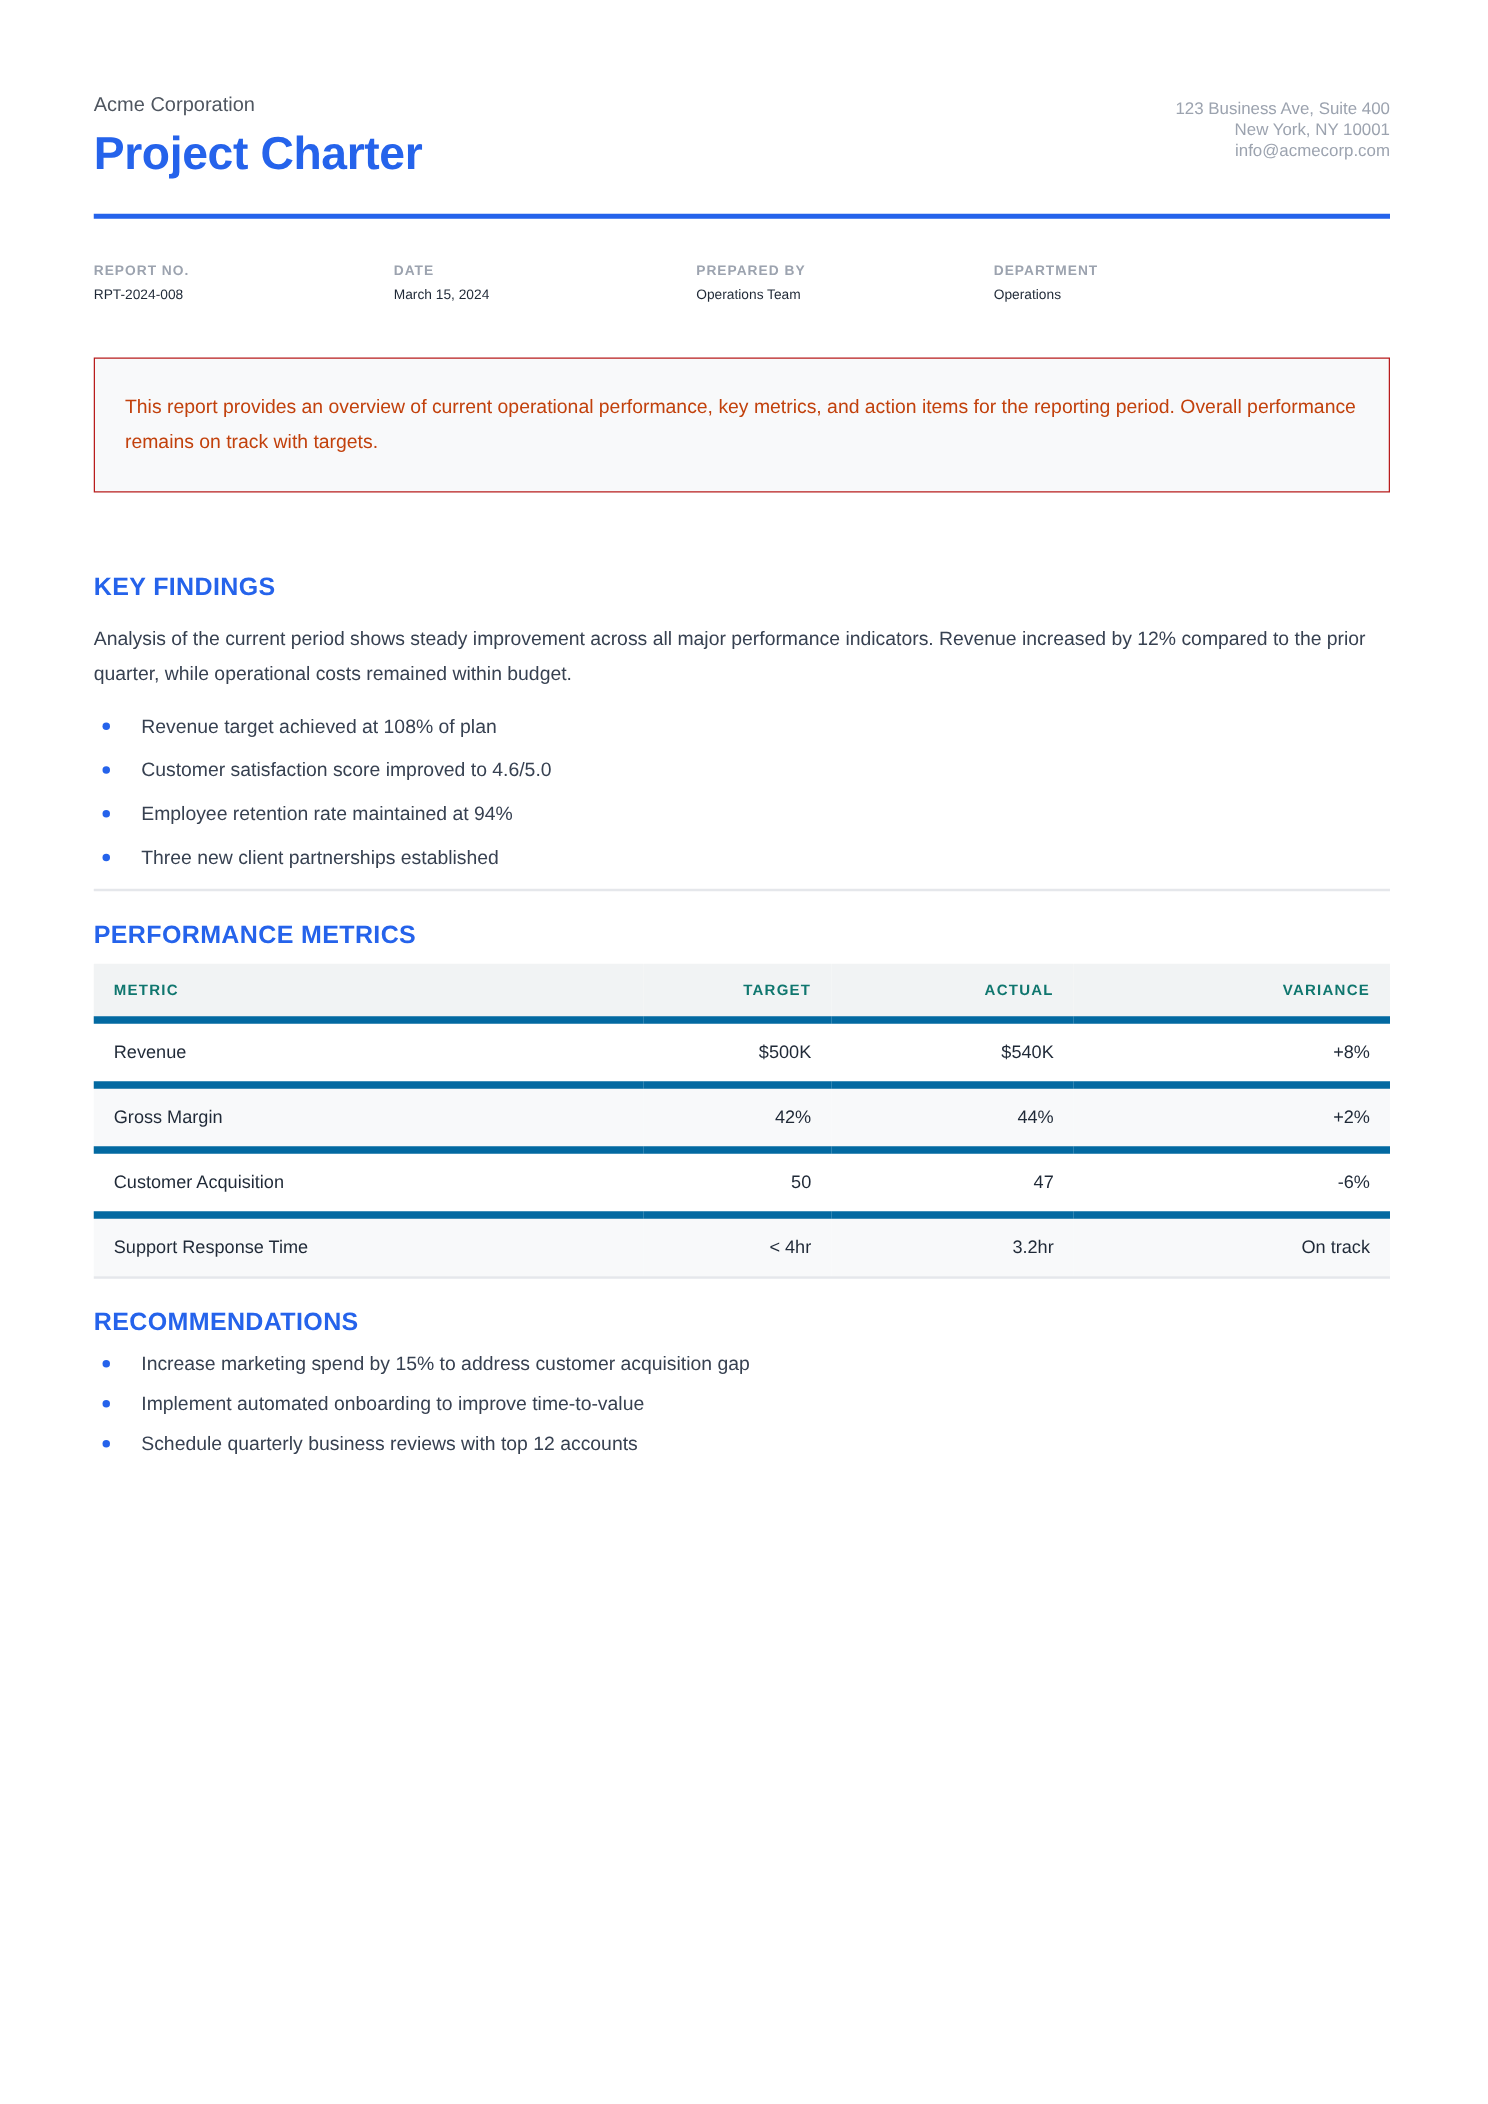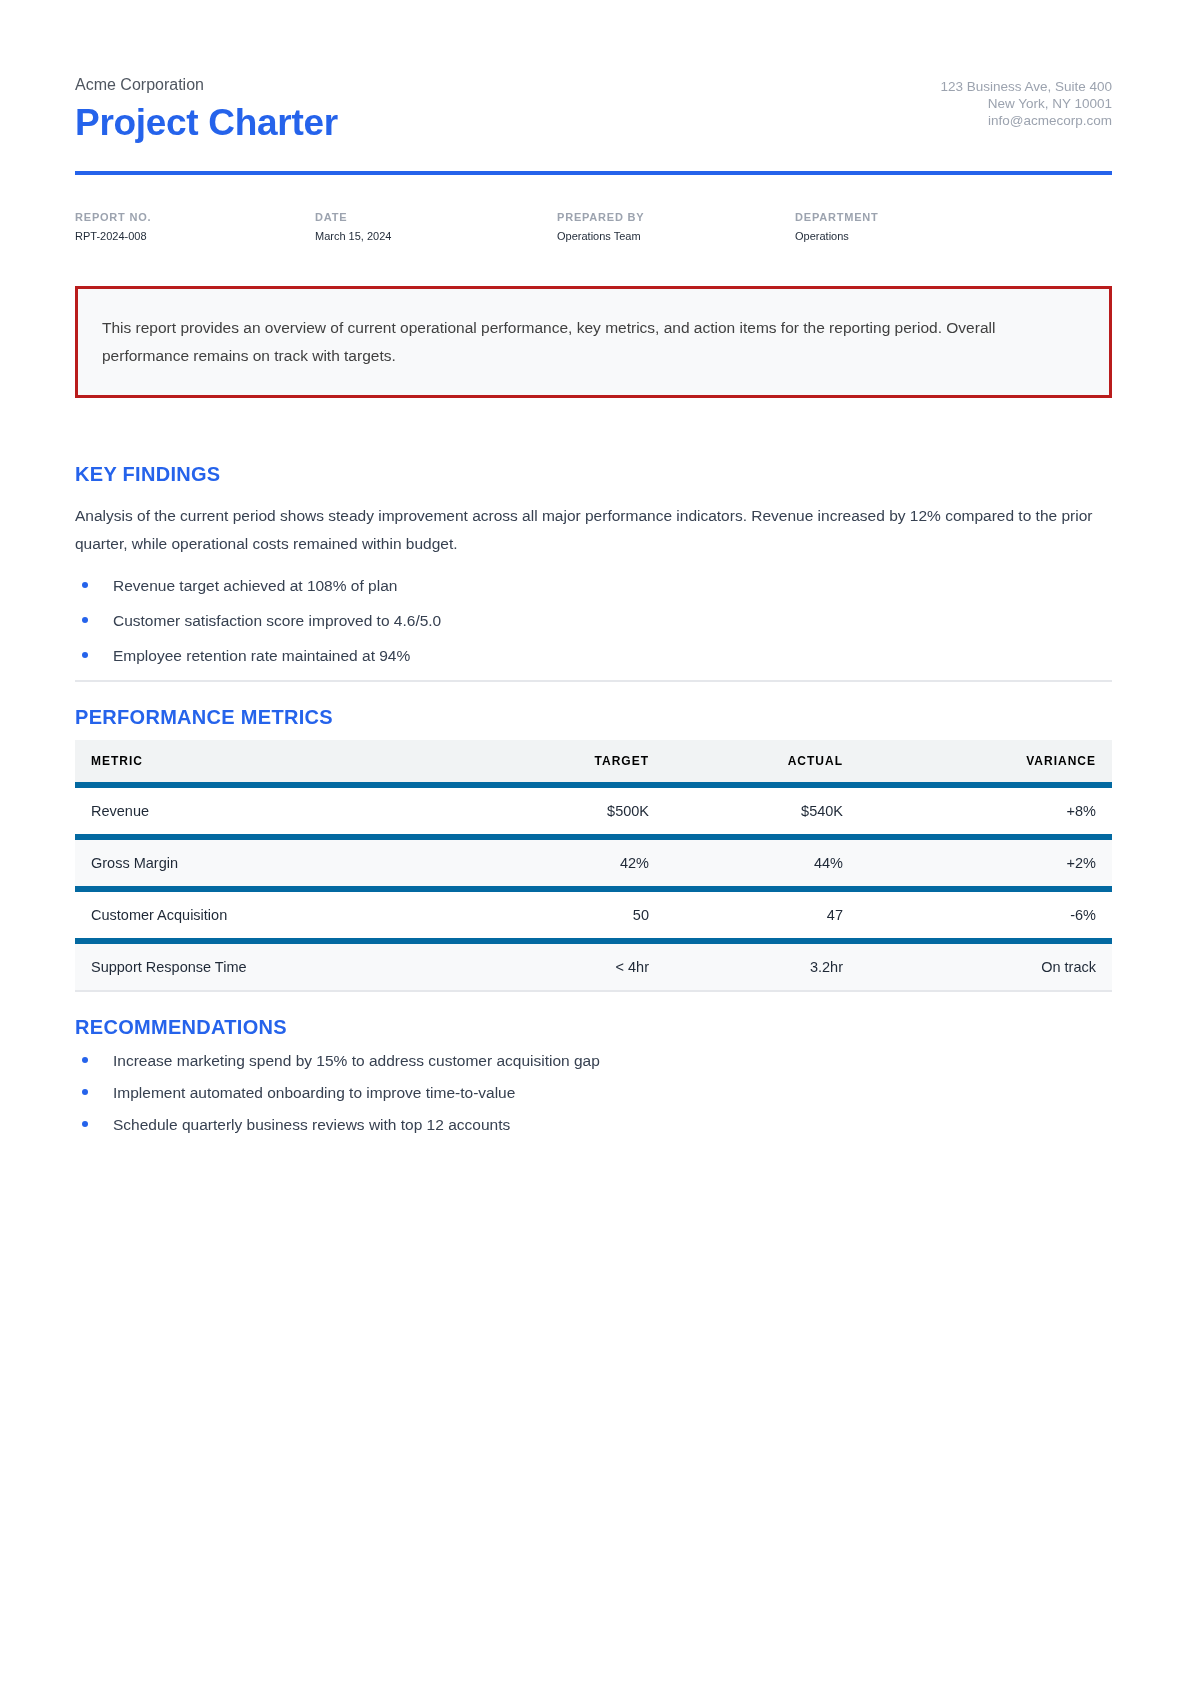--- a/index.html
+++ b/index.html
@@ -19,22 +19,22 @@
   .address{font-size:13.5px;color:#9ca3af;line-height:17px;text-align:right;padding-top:2px;}
   .blue-rule{height:4px;background:#2563eb;margin-top:26px;}
 
   
   .meta-grid{display:grid;grid-template-columns:240px 242px 238px 1fr;margin-top:36px;}
   .meta-label{font-size:11px;font-weight:bold;color:#9ca3af;letter-spacing:0.8px;}
   .meta-value{font-size:11px;color:#1f2937;margin-top:7px;}
 
   
   .summary-box{
-    margin-top:44px;background:#f8f9fa;border:3px solid #b91c1c;
-    padding:25px 24px;font-size:15.5px;line-height:28px;color:#404040;
+    margin-top:44px;background:#f8f9fa;border:1px solid #b91c1c;
+    padding:25px 24px;font-size:15.5px;line-height:28px;color:#c2410c;
   }
 
   
   .section-heading{font-size:20px;font-weight:bold;color:#2563eb;letter-spacing:0.3px;line-height:24px;}
   .mt-keyfindings{margin-top:64px;}
   .mt-section{margin-top:23px;}
   .section-para{margin-top:16px;font-size:15.5px;line-height:28px;color:#374151;}
   ul.bullets{list-style:none;margin:17px 0 0 0;padding:0;}
   ul.bullets.tight{margin-top:11px;}
   ul.bullets li{position:relative;padding-left:38px;font-size:15.5px;line-height:21px;margin-bottom:14px;color:#374151;}
@@ -42,21 +42,21 @@
   ul.bullets .dot{position:absolute;left:7px;top:7px;width:6px;height:6px;border-radius:50%;background:#2563eb;}
   hr.divider{border:none;border-top:2px solid #e5e7eb;margin:0;}
   .mt-div1{margin-top:82px;}
   .mt-div2{margin-top:102px;}
 
   
   table.metrics{width:100%;border-collapse:collapse;margin-top:11px;}
   table.metrics col.c1{width:440px;} table.metrics col.c2{width:150px;}
   table.metrics col.c3{width:194px;} table.metrics col.c4{width:253px;}
   table.metrics th{
-    background:#f1f3f4;font-size:12px;font-weight:bold;color:#000000;
+    background:#f1f3f4;font-size:12px;font-weight:bold;color:#0f766e;
     letter-spacing:1px;padding:14px 16px;text-align:right;white-space:nowrap;
   }
   table.metrics th:first-child{text-align:left;}
   table.metrics td{
     padding:15px 16px;font-size:14.5px;color:#1f2937;
     border-top:6px solid #0369a1;text-align:right;white-space:nowrap;
   }
   table.metrics td:first-child{text-align:left;}
   table.metrics tbody tr:nth-child(even){background:#f8f9fa;}
 
@@ -105,20 +105,21 @@
     </div>
 
     <div class="summary-box">This report provides an overview of current operational performance, key metrics, and action items for the reporting period. Overall performance remains on track with targets.</div>
 
     <div class="section-heading mt-keyfindings">KEY FINDINGS</div>
     <div class="section-para">Analysis of the current period shows steady improvement across all major performance indicators. Revenue increased by 12% compared to the prior quarter, while operational costs remained within budget.</div>
     <ul class="bullets">
         <li><span class="dot"></span><span>Revenue target achieved at 108% of plan</span></li>
         <li><span class="dot"></span><span>Customer satisfaction score improved to 4.6/5.0</span></li>
         <li><span class="dot"></span><span>Employee retention rate maintained at 94%</span></li>
+        <li><span class="dot"></span><span>Three new client partnerships established</span></li>
       </ul>
 
     <hr class="divider mt-div1">
 
     <div class="section-heading mt-section">PERFORMANCE METRICS</div>
     <table class="metrics">
       <colgroup>
           <col class="c1">
           <col class="c2">
           <col class="c3">

